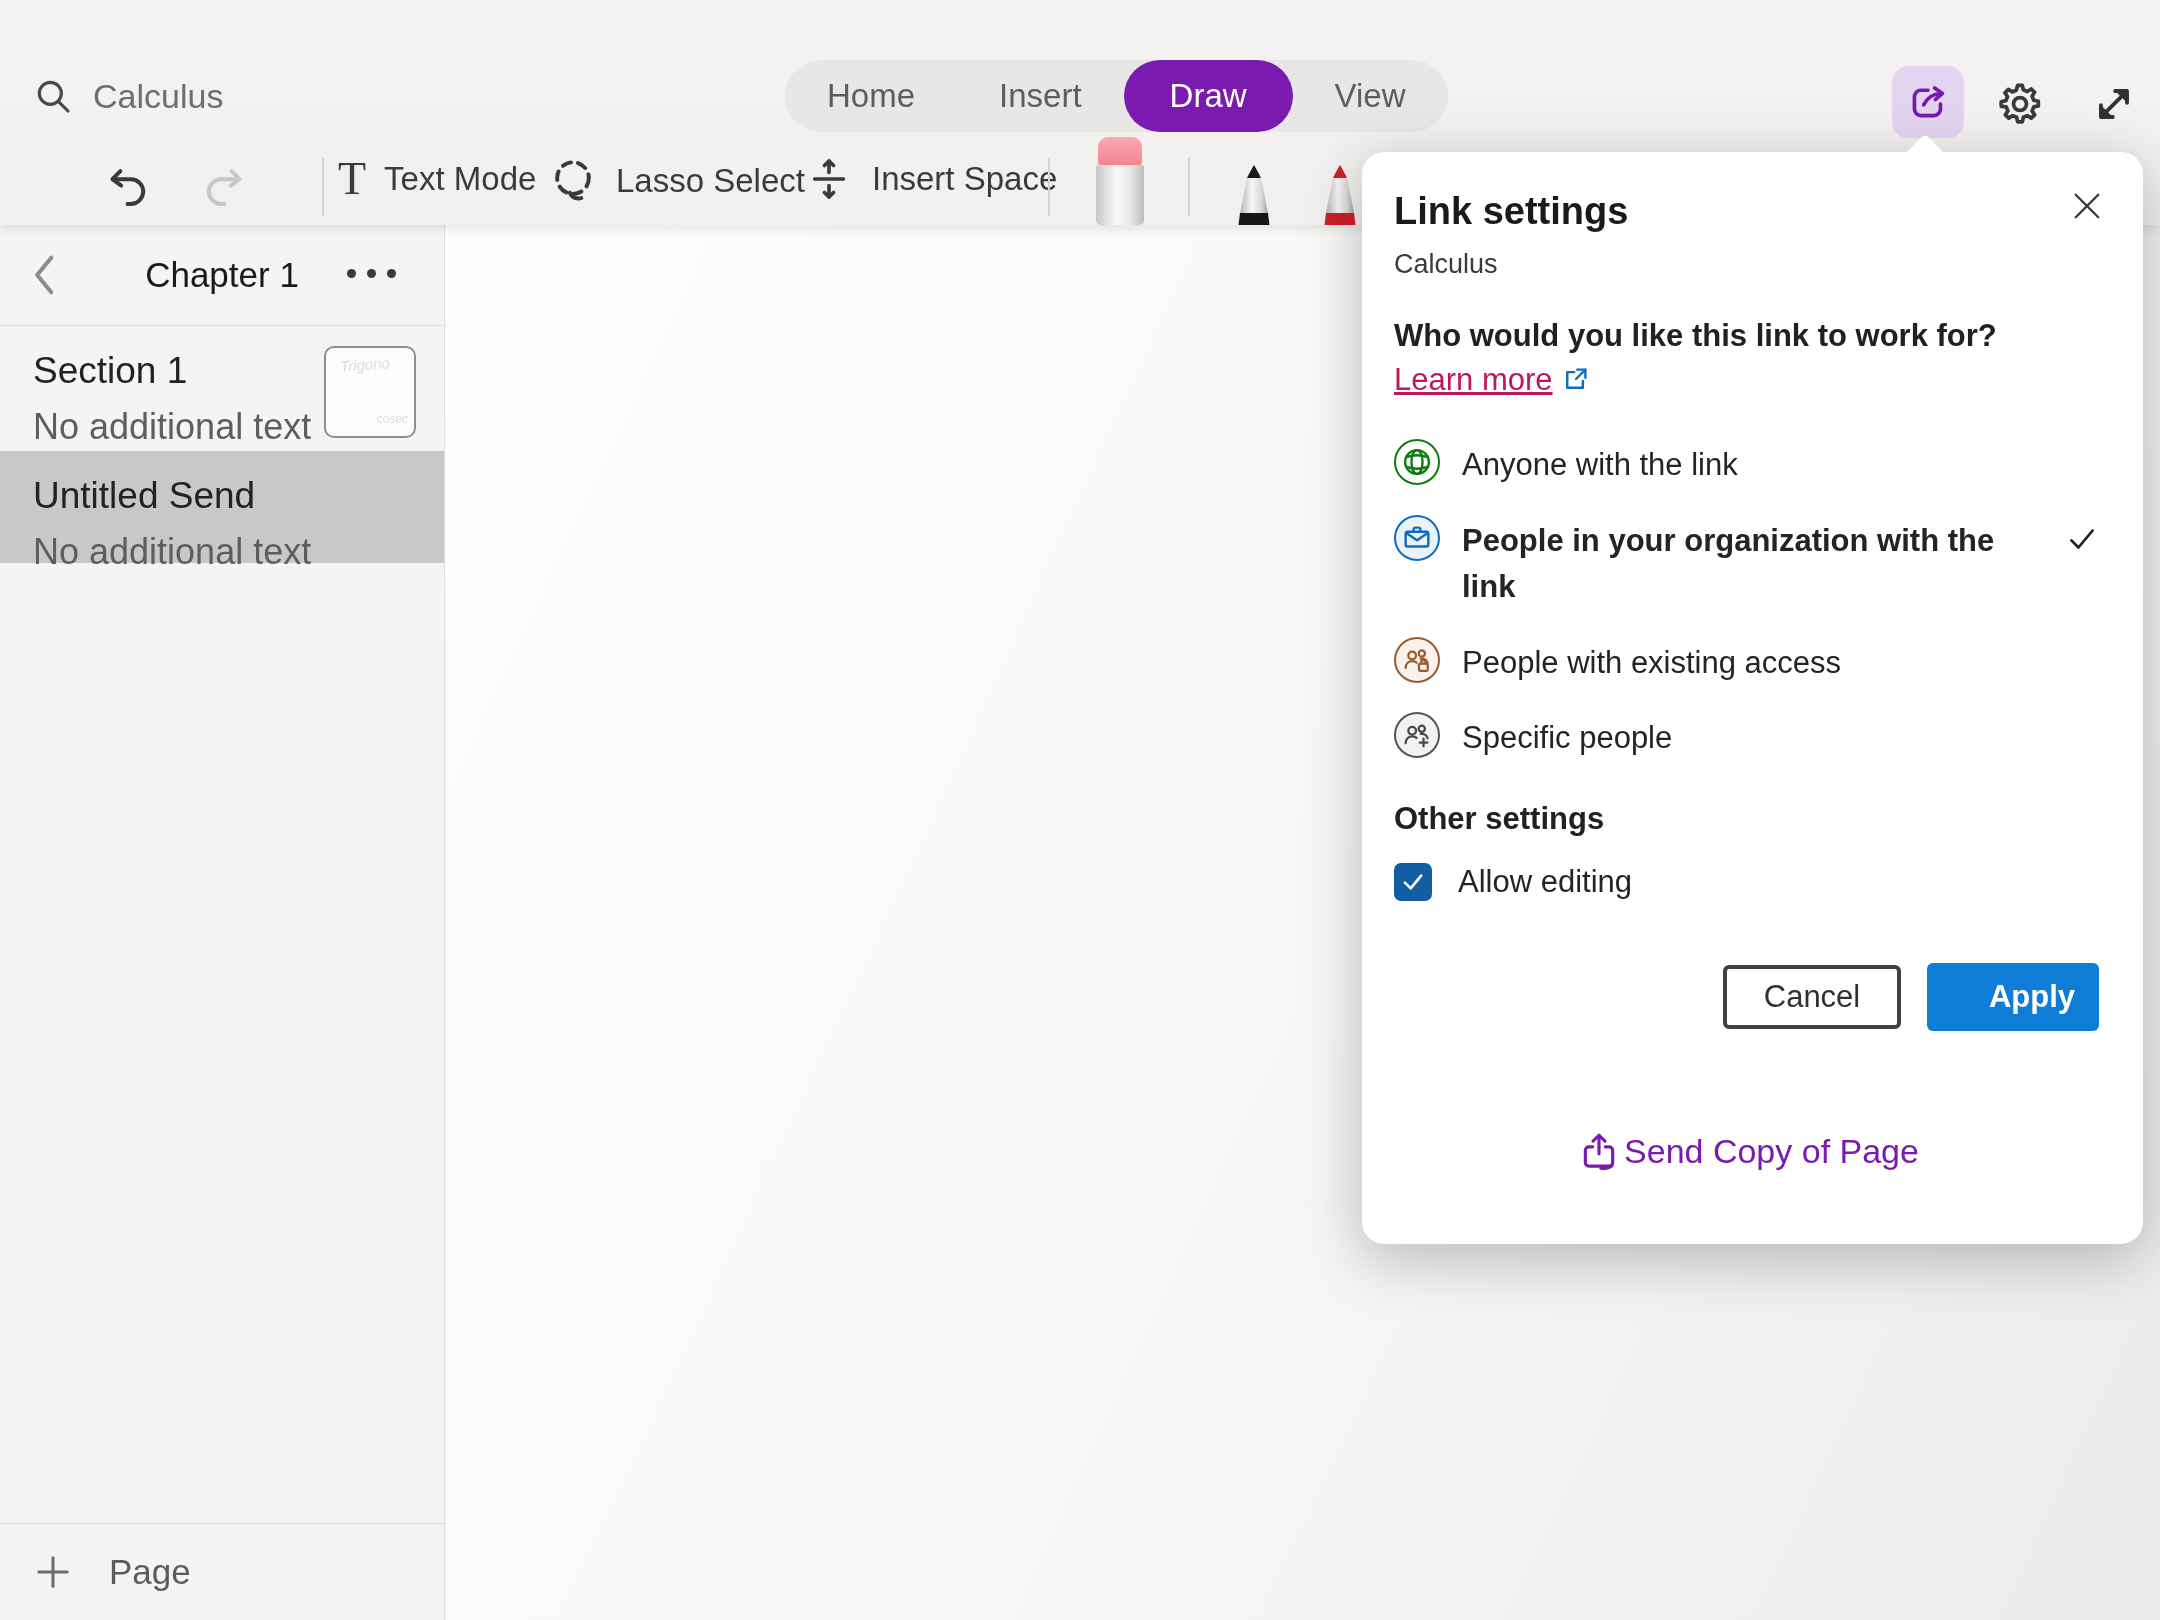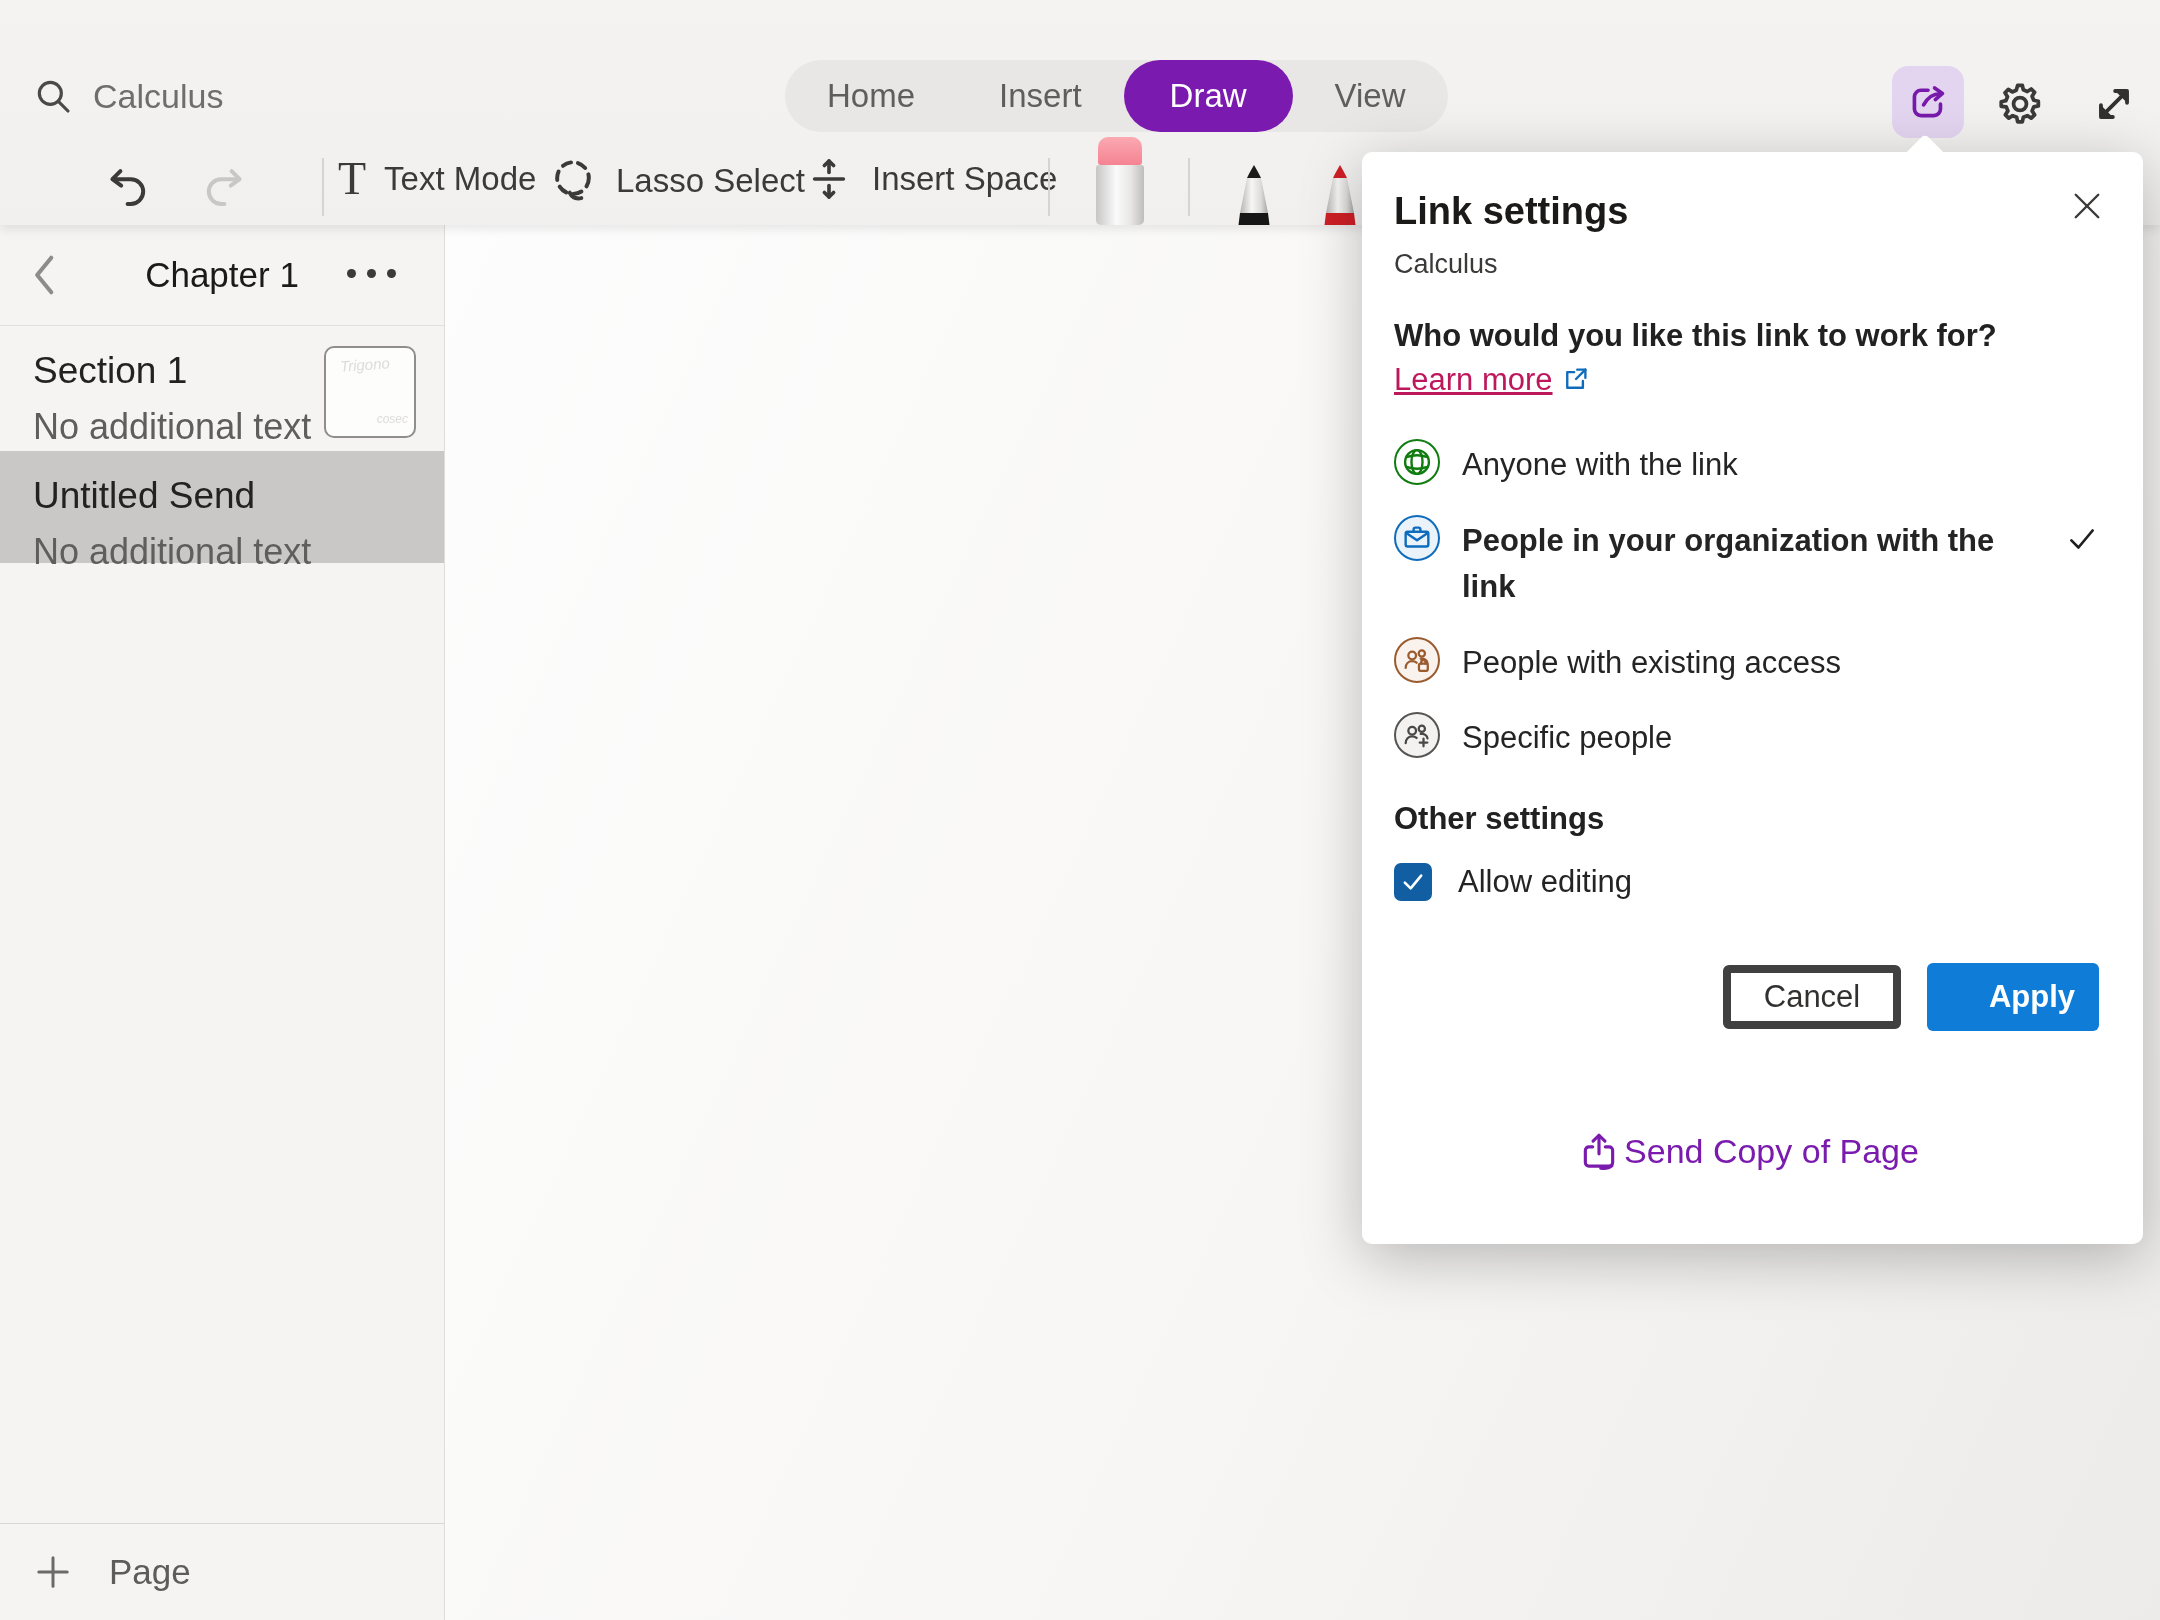--- a/index.html
+++ b/index.html
@@ -60,21 +60,21 @@
   .add-page{position:absolute;left:0;right:0;bottom:0;height:96px;border-top:1px solid #D9D7D5;
             display:flex;align-items:center;gap:36px;padding-left:33px;text-align:center;}
   .add-page .lbl{font-size:35px;color:#5D5C5A;}
 
   
   .canvas{position:absolute;left:445px;top:225px;right:0;bottom:0;
           background:linear-gradient(115deg,#FDFDFD 0%,#F8F7F6 50%,#ECEBEA 100%);z-index:1;}
 
   
   .dialog{position:absolute;left:1362px;top:152px;width:781px;height:1092px;background:#FFFFFF;
-          border-radius:10px;box-shadow:0 14px 60px rgba(0,0,0,.25);z-index:10;
+          border-radius:22px;box-shadow:0 14px 60px rgba(0,0,0,.25);z-index:10;
           box-sizing:border-box;padding:38px 40px 30px 32px;display:flex;flex-direction:column;}
   .tail{position:absolute;top:-12px;left:548px;width:30px;height:30px;background:#FFFFFF;
         transform:rotate(45deg);border-radius:5px;}
   .dlg-title{font-size:38px;font-weight:bold;color:#1B1A19;}
   .dlg-close{position:absolute;right:36px;top:34px;width:40px;height:40px;display:flex;
              align-items:center;justify-content:center;}
   .dlg-sub{font-size:27px;color:#3B3A39;margin-top:16px;}
   .dlg-question{margin-top:34px;max-width:652px;font-size:31px;line-height:1.42;
                 font-weight:bold;color:#212121;}
   .learn{color:#be185d;font-weight:normal;text-decoration:underline;white-space:nowrap;}
@@ -90,21 +90,21 @@
   .opt-label{font-size:31px;color:#242424;line-height:1.5;max-width:548px;padding-top:3px;}
   .option.selected .opt-label{font-weight:bold;}
   .opt-check{position:absolute;right:4px;top:20px;}
   .other-title{margin-top:26px;font-size:31px;font-weight:bold;color:#212121;}
   .allow{display:flex;align-items:center;gap:26px;margin-top:26px;}
   .checkbox{width:38px;height:38px;border-radius:7px;background:#115EA3;display:flex;
             align-items:center;justify-content:center;}
   .allow-label{font-size:31px;color:#242424;}
   .btn-row{display:flex;justify-content:flex-end;align-items:center;gap:26px;margin-top:62px;padding-right:4px;}
   .btn{display:flex;align-items:center;justify-content:center;border-radius:6px;font-size:31px;box-sizing:border-box;}
-  .btn-cancel{width:178px;height:64px;background:#FFFFFF;border:8px solid #404040;color:#323130;}
+  .btn-cancel{width:178px;height:64px;background:#FFFFFF;border:4px solid #404040;color:#323130;}
   .btn-apply{width:172px;height:68px;background:#0F7CD8;color:#FFFFFF;font-weight:bold;padding-left:38px;}
   .send-copy{margin-top:auto;margin-bottom:42px;align-self:center;display:flex;align-items:center;
              gap:4px;color:#7A1BAE;font-size:34px;}
 </style>
 </head>
 <body>
 
 <div class="header">
 
   <div class="search">

